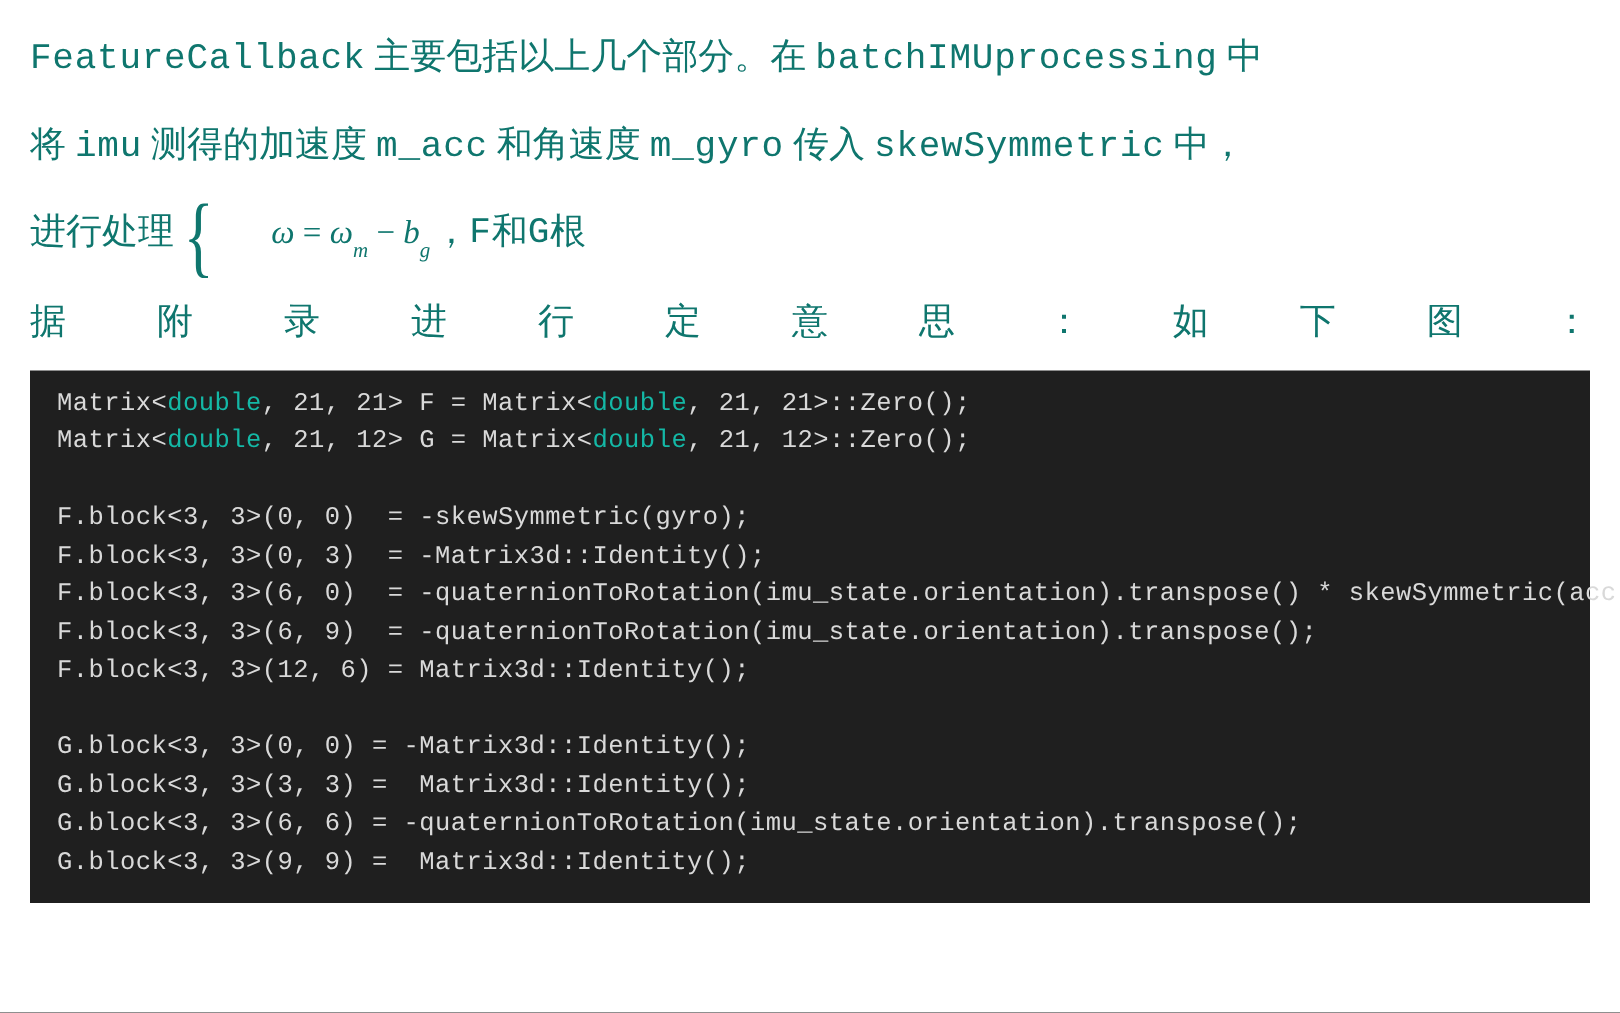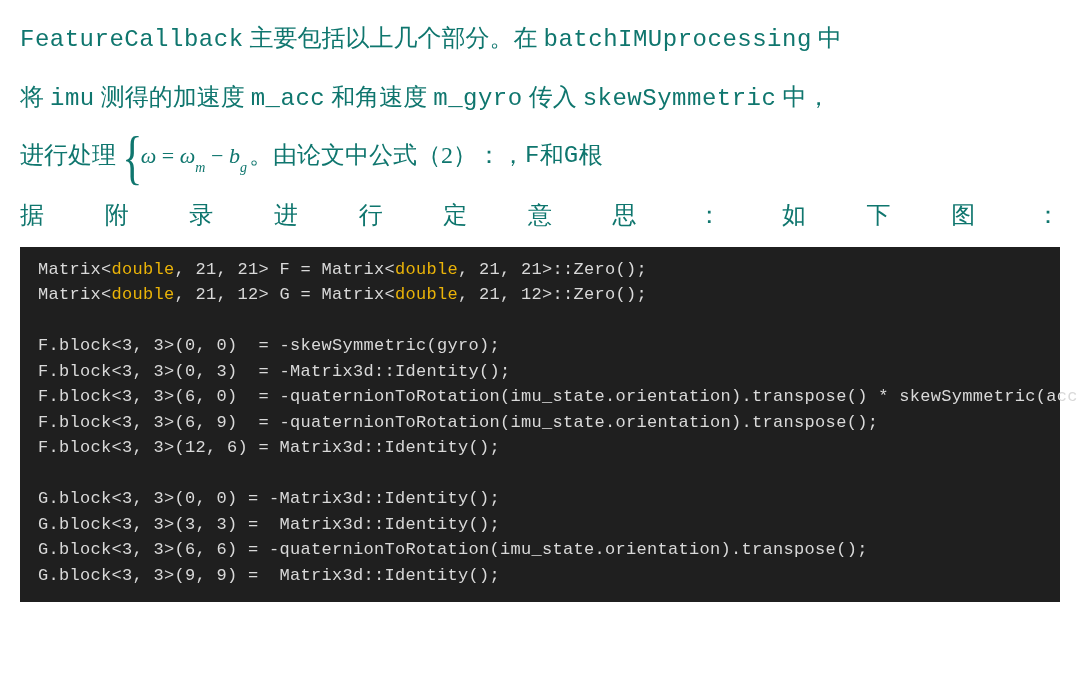--- a/index.html
+++ b/index.html
@@ -48,20 +48,21 @@
       transform: scaleX(0.7);
       margin-right: -6px;
     }
     .brace-content {
       display: inline-flex;
       flex-direction: column;
       font-family: "Cambria Math", "Times New Roman", serif;
       font-style: italic;
       font-size: 22px;
       line-height: 1.35;
+      margin-left: 40px;
     }
     .brace-content .sub {
       font-size: 14px;
       font-style: italic;
       vertical-align: sub;
       position: relative;
       top: 4px;
     }
     .eq {
       font-family: "Cambria Math", "Times New Roman", serif;
@@ -94,21 +95,21 @@
       color: #d9d9d9;
       font-family: "Consolas", "Courier New", monospace;
       font-size: 17px;
       line-height: 1.5;
       padding: 10px 18px 14px 18px;
       margin-top: 2px;
       white-space: pre;
       letter-spacing: 0.3px;
     }
     .code-block .kw-type {
-      color: #eab308;
+      color: #14b8a6;
     }
   </style>
 </head>
 <body>
 
 <div class="prose">
   <span class="line1">
     <span class="mono">FeatureCallback</span><span> 主要包括以上几个部分。在 </span><span class="mono">batchIMUprocessing</span><span> 中</span>
   </span>
   <span class="line2">
@@ -117,21 +118,20 @@
   <span class="line3">
     <span>进行处理</span>
     <span class="brace-block">
       <span class="brace">{</span>
       <span class="brace-content">
         <span>
           <span>ω</span><span style="font-style:normal"> = </span><span>ω</span><span class="sub">m</span><span style="font-style:normal"> − </span><span>b</span><span class="sub">g</span>
         </span>
       </span>
     </span>
-    <span>。由论文中公式（2）：</span>
       <span>，</span>
       <span class="mono">F</span>
       <span> 和 </span>
       <span class="mono">G</span>
       <span> 根</span>
   </span>
   <span class="line4">
     <span class="ch">据</span>
     <span class="ch">附</span>
     <span class="ch">录</span>

